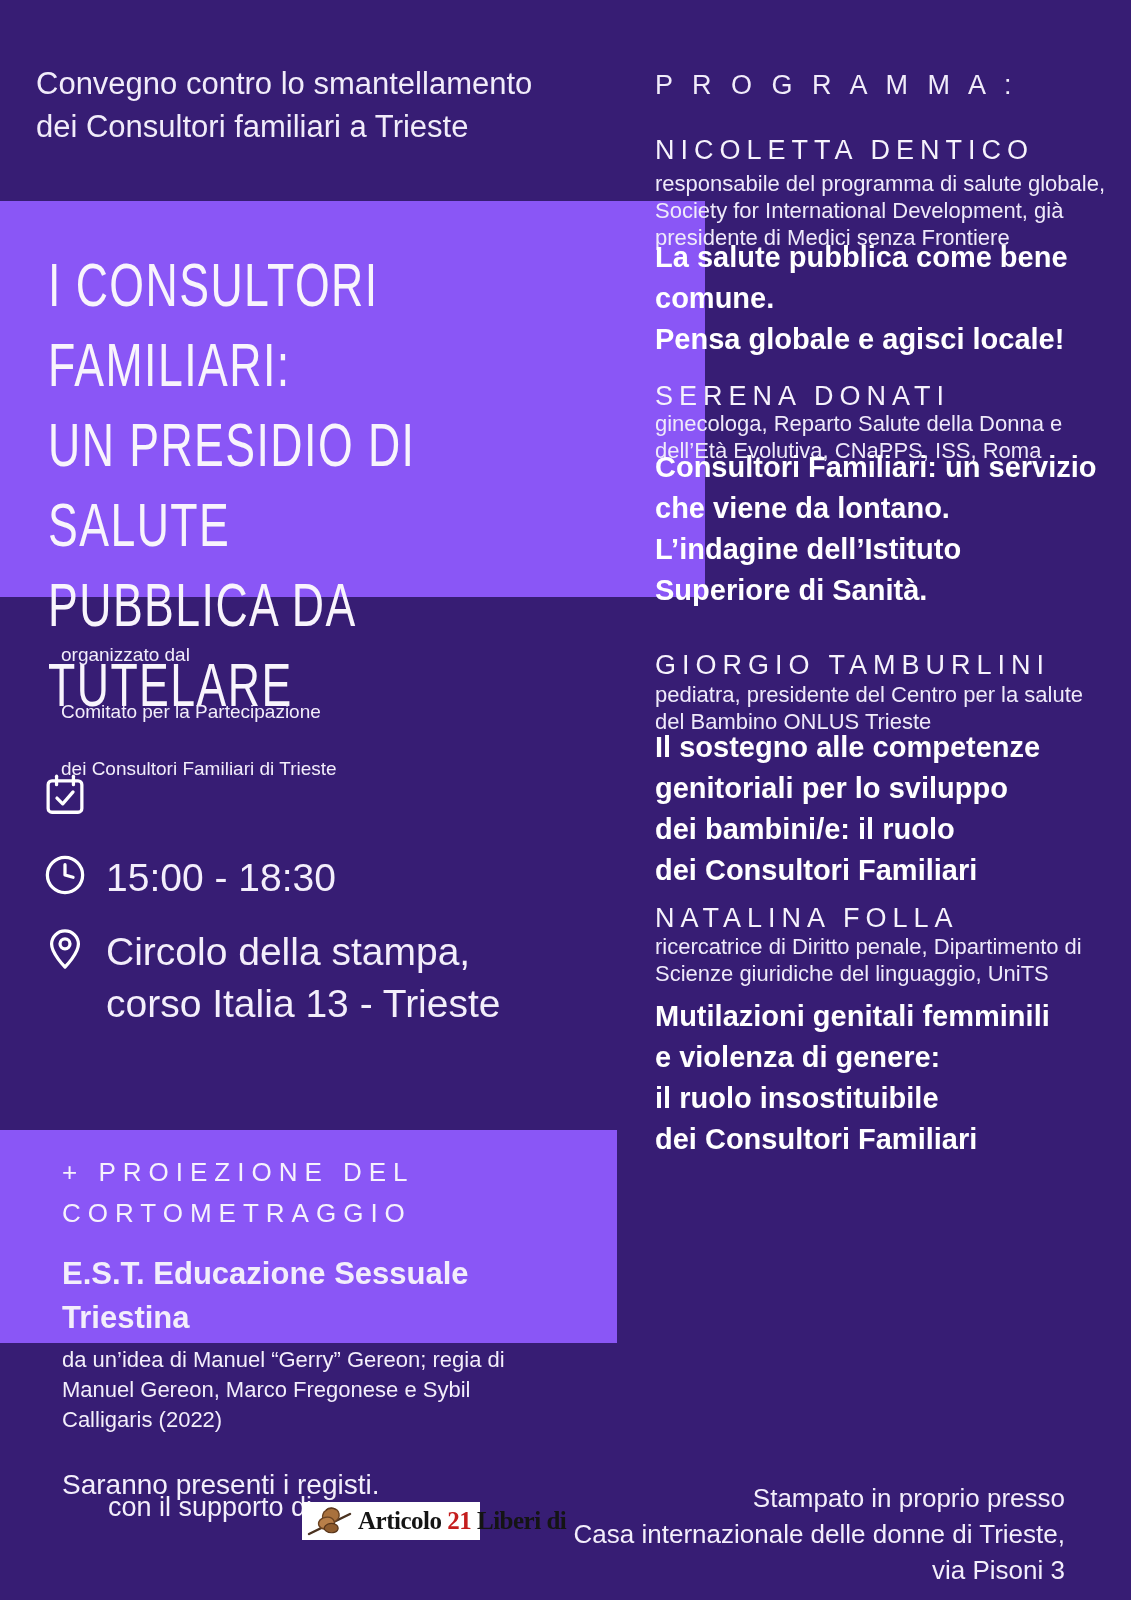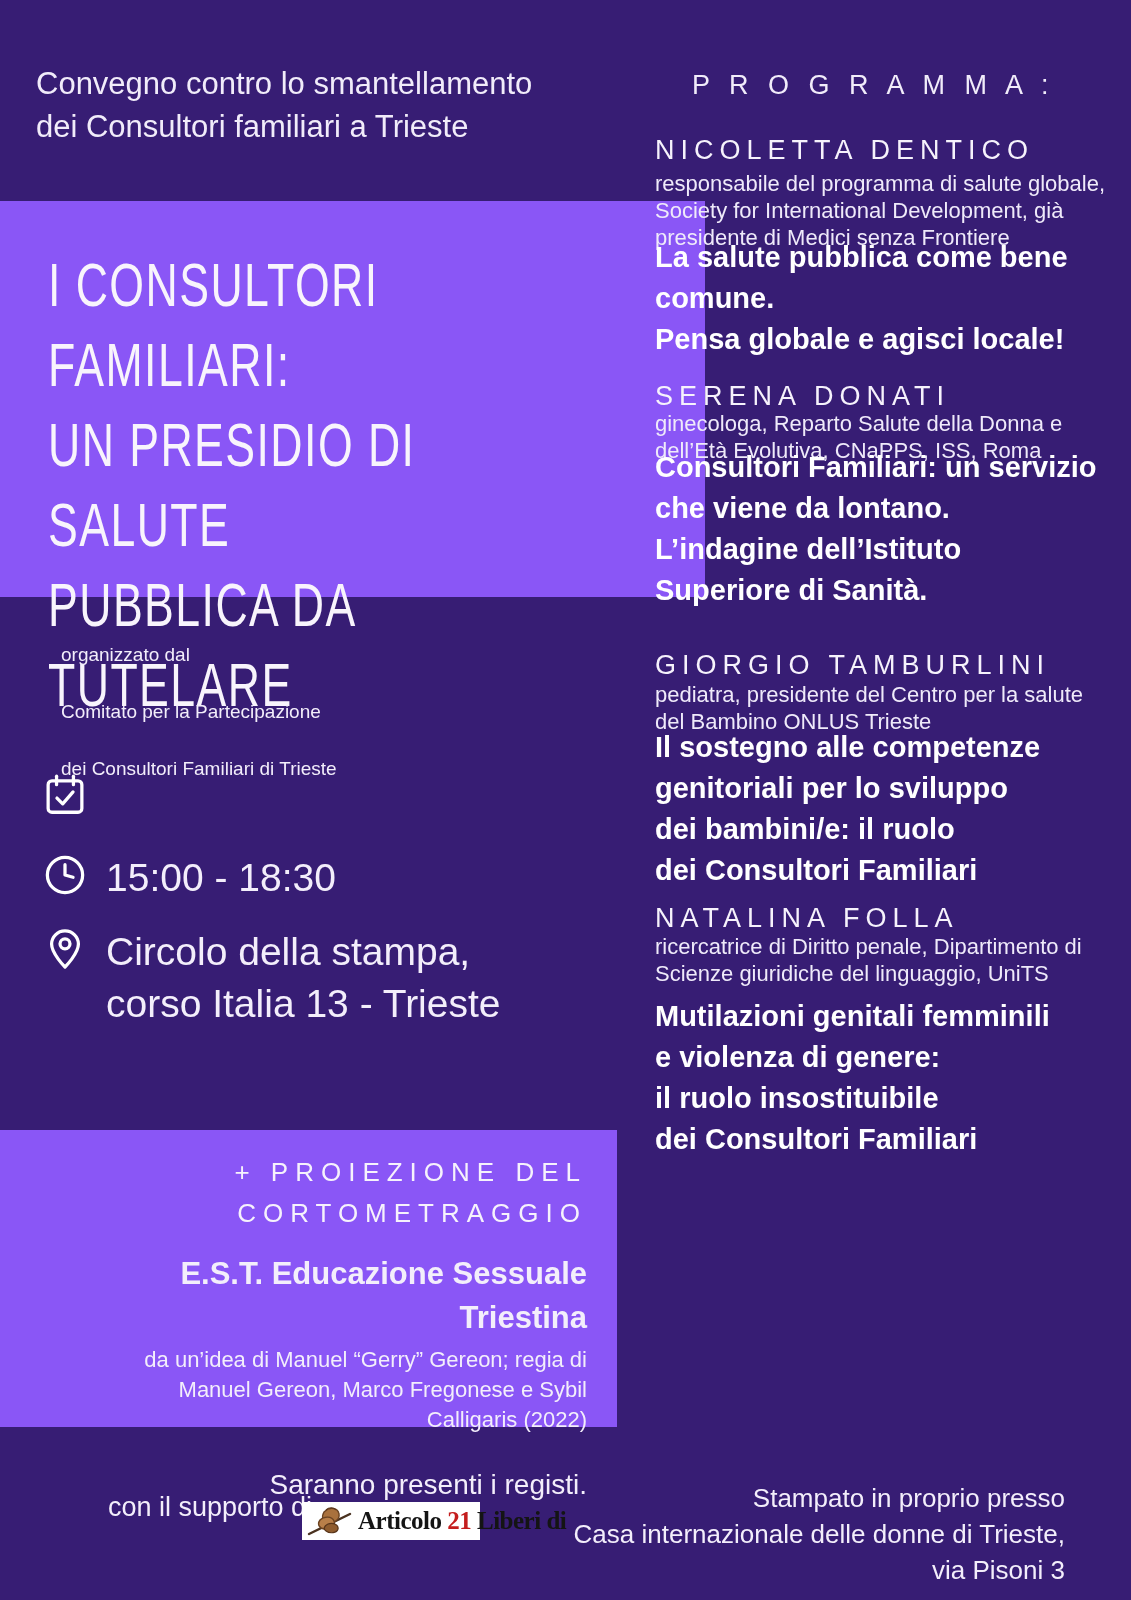--- a/index.html
+++ b/index.html
@@ -45,25 +45,24 @@
     display: flex; align-items: flex-start;
   }
   .event-row .row-icon { flex: 0 0 auto; margin-right: 18px; }
   .event-row .row-text { font-size: 39px; line-height: 52px; }
   .row-date { top: 772px; }
   .row-time { top: 852px; }
   .row-location { top: 926px; }
 
   .screening-panel {
     position: absolute; left: 0; top: 1130px;
-    width: 617px; height: 297px;
+    width: 617px; height: 213px;
     background: var(--panel, #8a56f6);
     box-sizing: border-box;
     padding: 22px 30px 0 62px;
-    text-align: right;
   }
   .screening-label {
     font-size: 26px; line-height: 41px; letter-spacing: 7px;
     color: #f6f2fc;
   }
   .film-title {
     margin-top: 18px;
     font-size: 31px; line-height: 44px; font-weight: 700;
   }
   .film-credits {
@@ -88,21 +87,21 @@
   }
   .logo-text {
     font-family: "Liberation Serif", serif;
     font-weight: 700; font-size: 25px; color: #141414;
     white-space: nowrap; letter-spacing: -0.5px;
   }
   .logo-number { color: var(--logo-number, #c41e1e); }
 
   .program-heading {
     position: absolute; left: 655px; top: 70px;
-    font-size: 27px; letter-spacing: 6px; color: #f1ecfa; margin-left: 37px;
+    font-size: 27px; letter-spacing: 6px; color: #f1ecfa;
   }
 
   .speaker-name {
     position: absolute; left: 655px;
     font-size: 27px; letter-spacing: 6px; font-weight: 400; color: #f6f2fc;
     white-space: nowrap;
   }
   .speaker-role {
     position: absolute; left: 655px;
     font-size: 22px; line-height: 27px; color: #efeafa;

